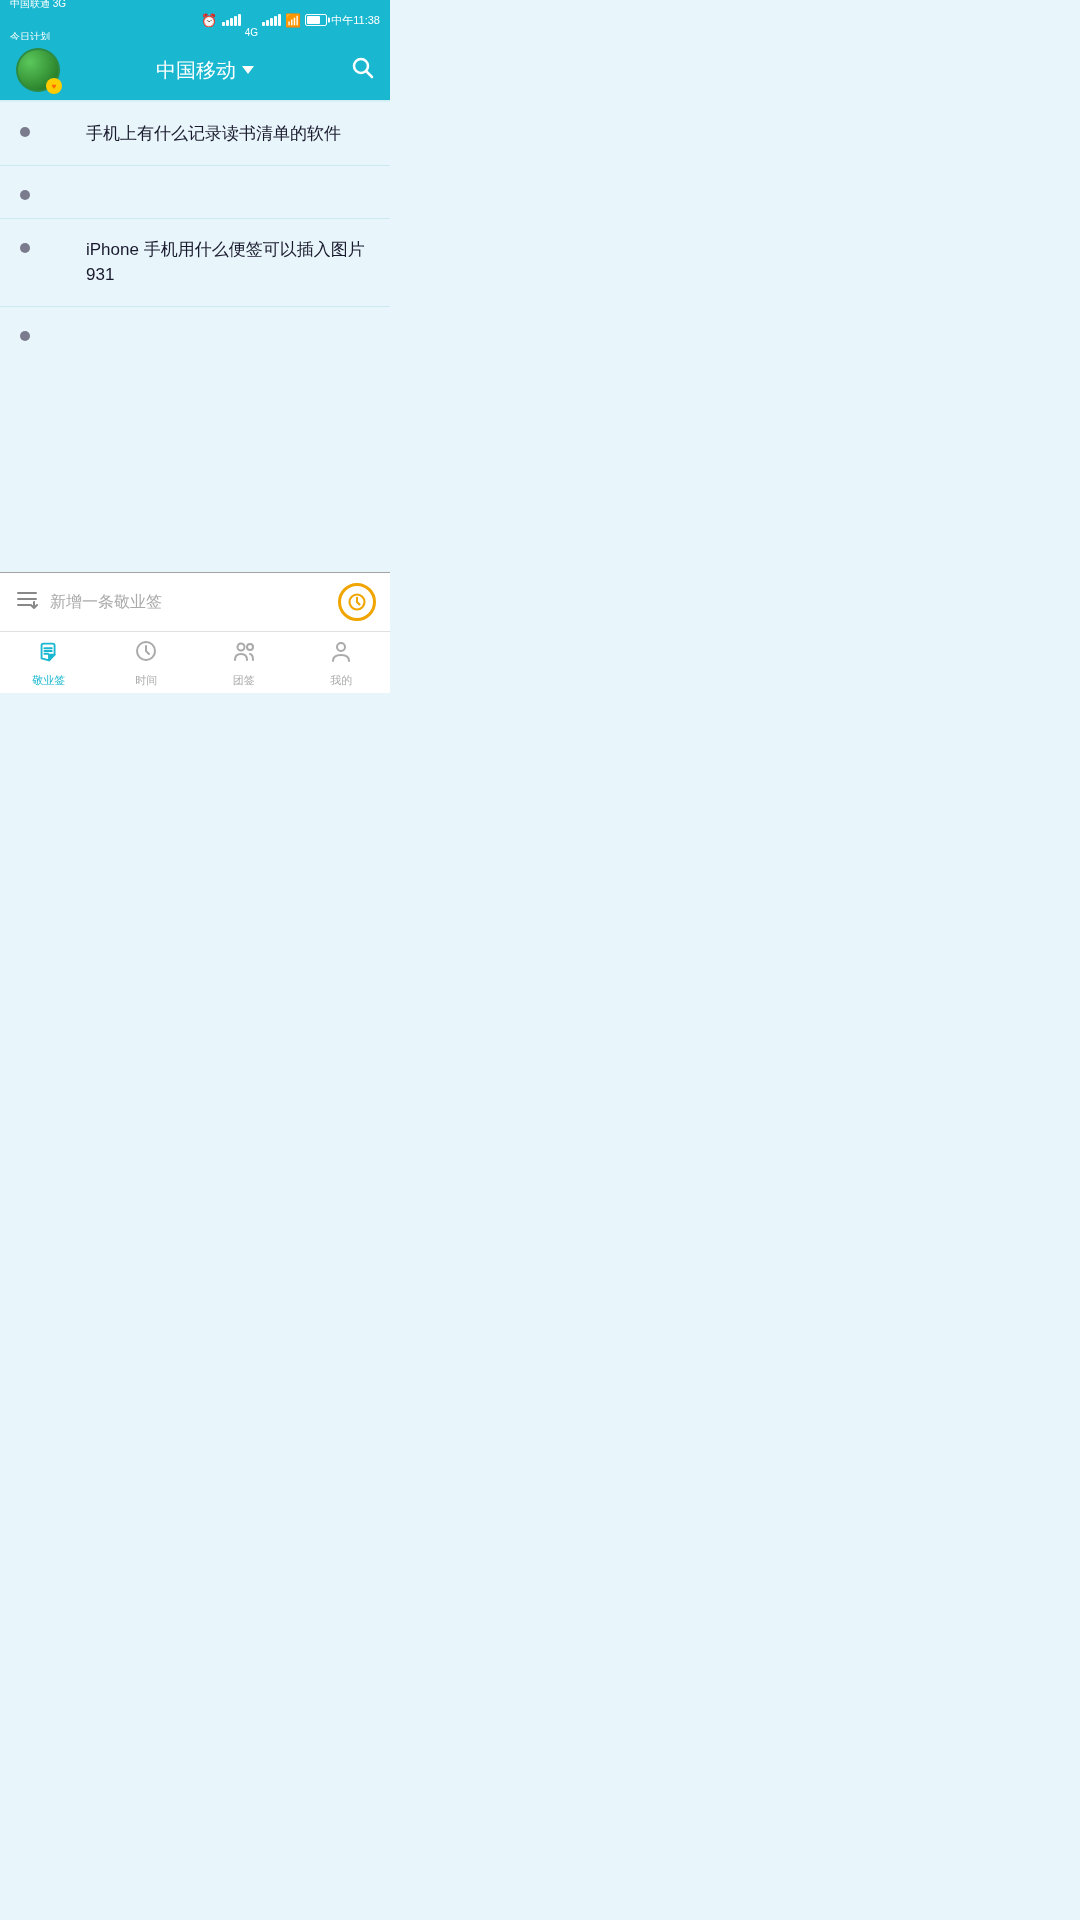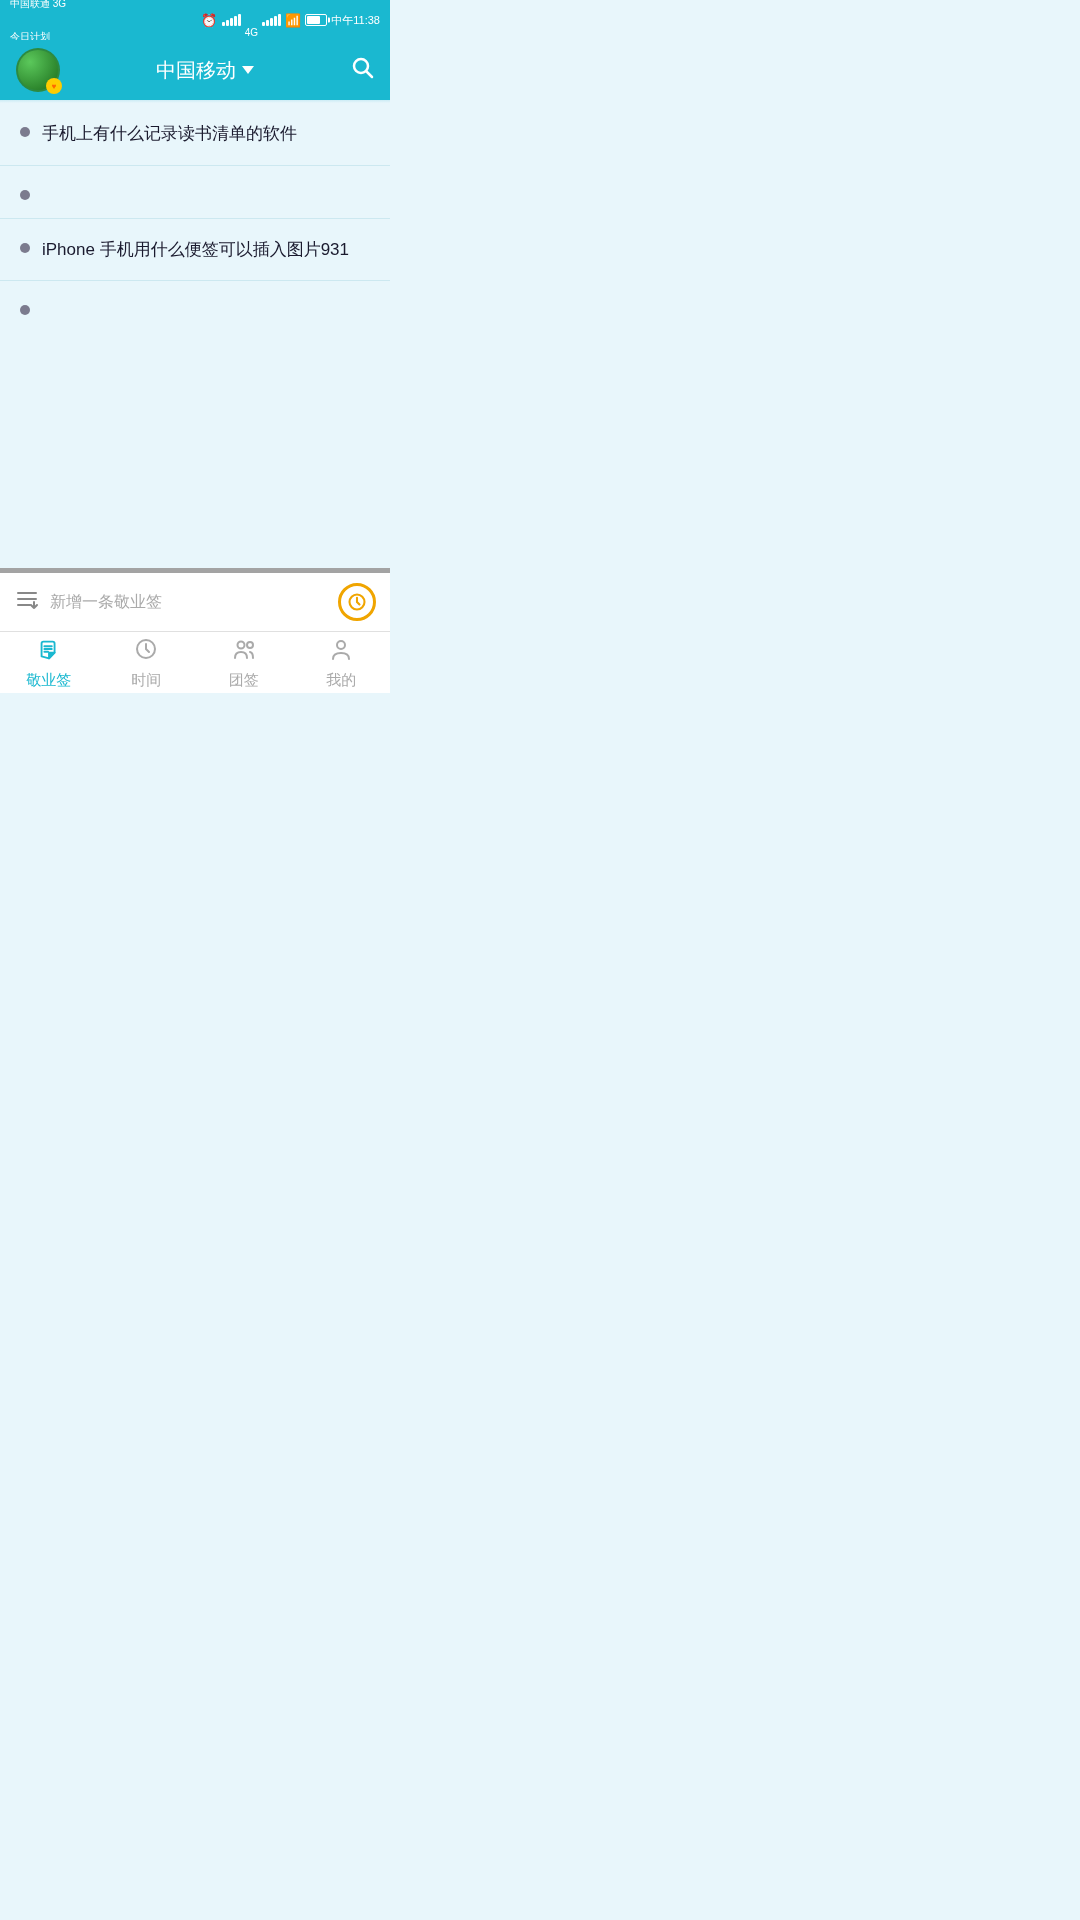--- a/index.html
+++ b/index.html
@@ -175,31 +175,32 @@
       background: #7b7b8e;
       border-radius: 50%;
       margin-top: 6px;
       flex-shrink: 0;
     }
     .item-text {
       font-size: 17px;
       color: #1a1a2e;
       line-height: 1.5;
       flex: 1;
+      margin-left: 44px;
     }
     .item-text.strikethrough {
       text-decoration: line-through;
       text-decoration-color: #e05555;
       color: #888;
     }
 
     
     .bottom-input-area {
       background: white;
-      border-top: 5px solid #a3a3a3;
+      border-top: 1px solid #a3a3a3;
       padding: 10px 14px;
       display: flex;
       align-items: center;
       gap: 10px;
     }
     .sort-icon-btn {
       background: none;
       border: none;
       cursor: pointer;
       font-size: 22px;
@@ -246,21 +247,21 @@
       flex: 1;
     }
     .nav-icon {
       font-size: 22px;
       color: #aaa;
     }
     .nav-icon.active {
       color: #1ab8d0;
     }
     .nav-label {
-      font-size: 15px;
+      font-size: 11px;
       color: #aaa;
     }
     .nav-label.active {
       color: #1ab8d0;
     }
   </style>
 </head>
 <body>
 
 <div class="status-bar">

